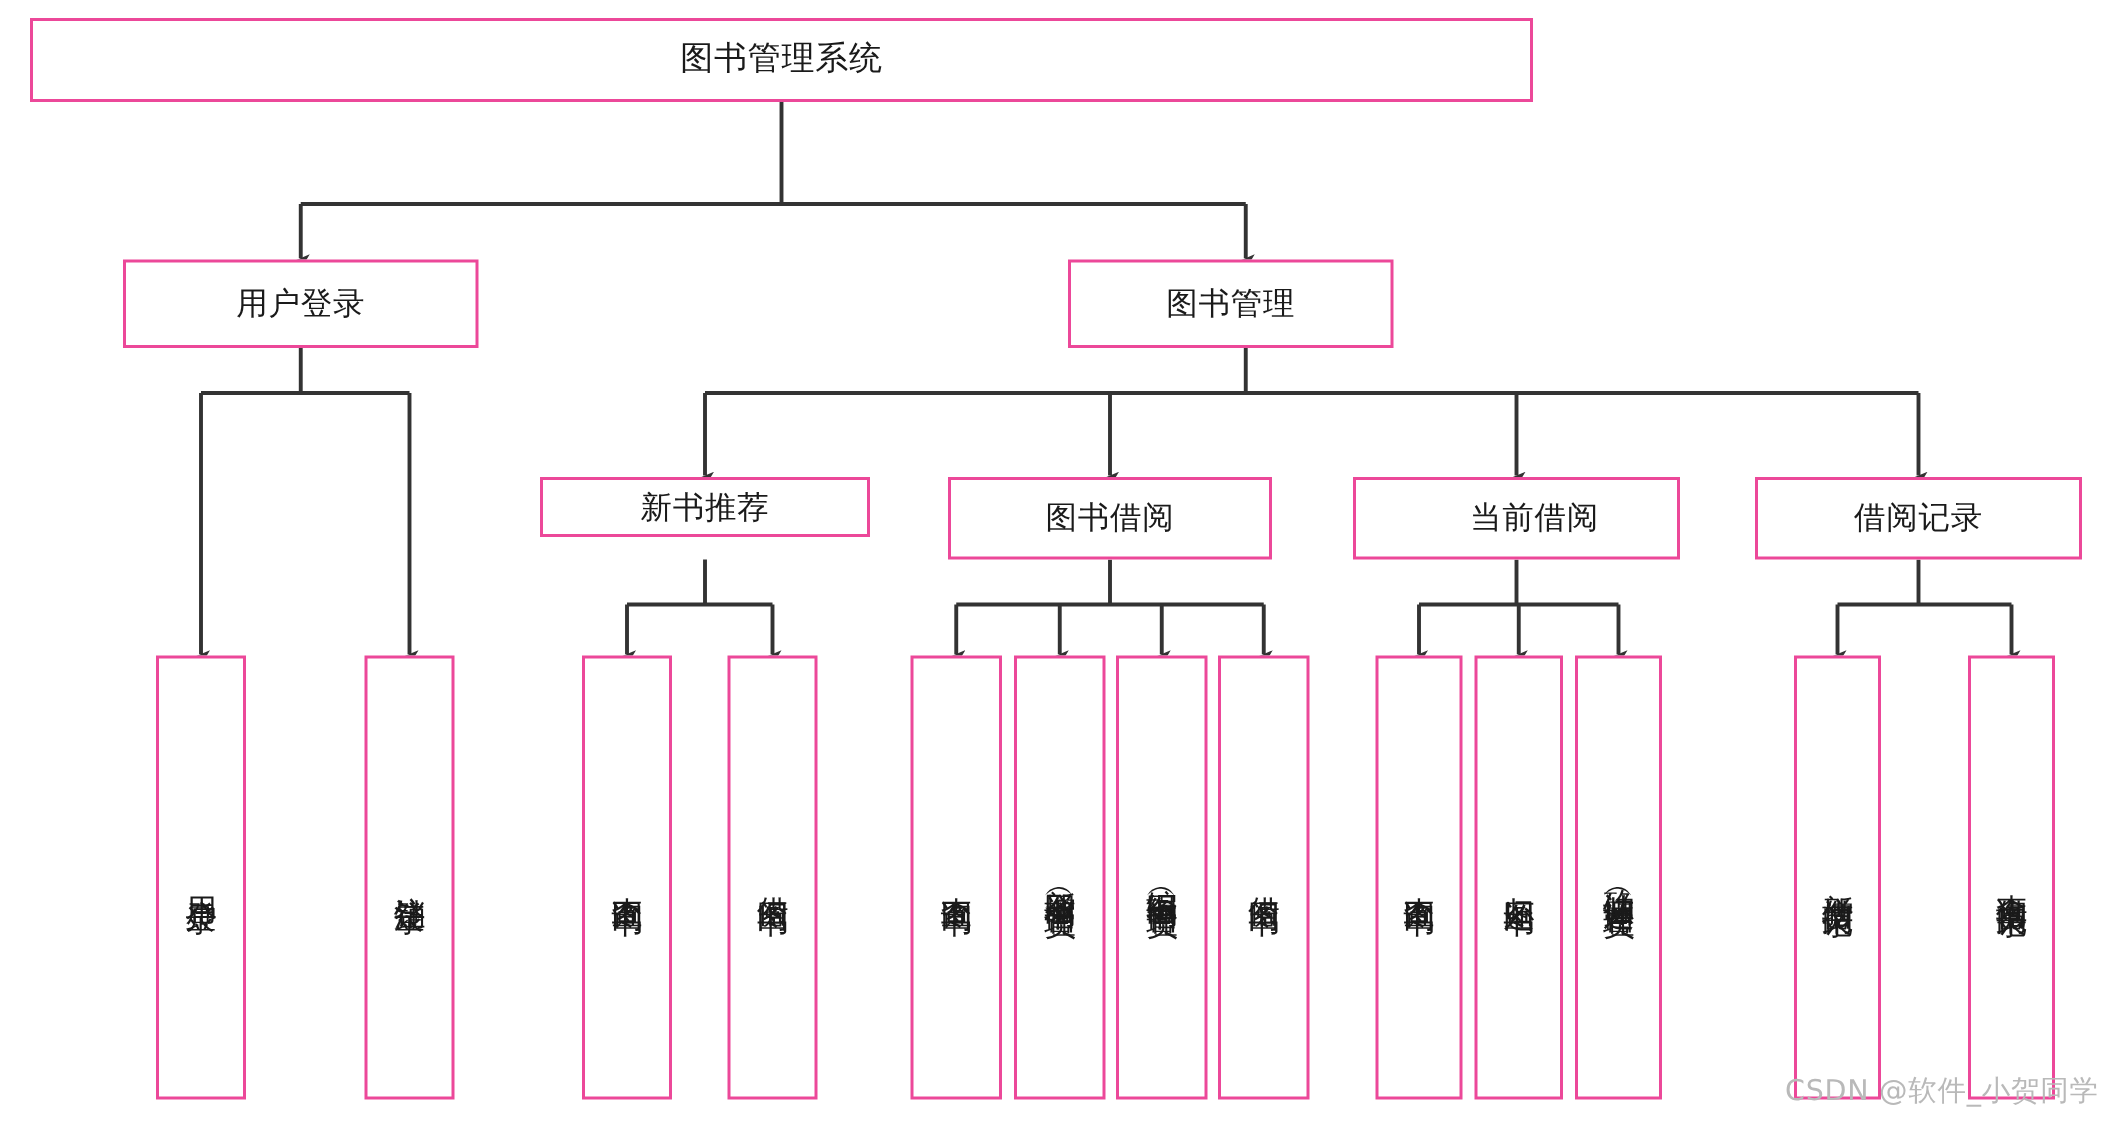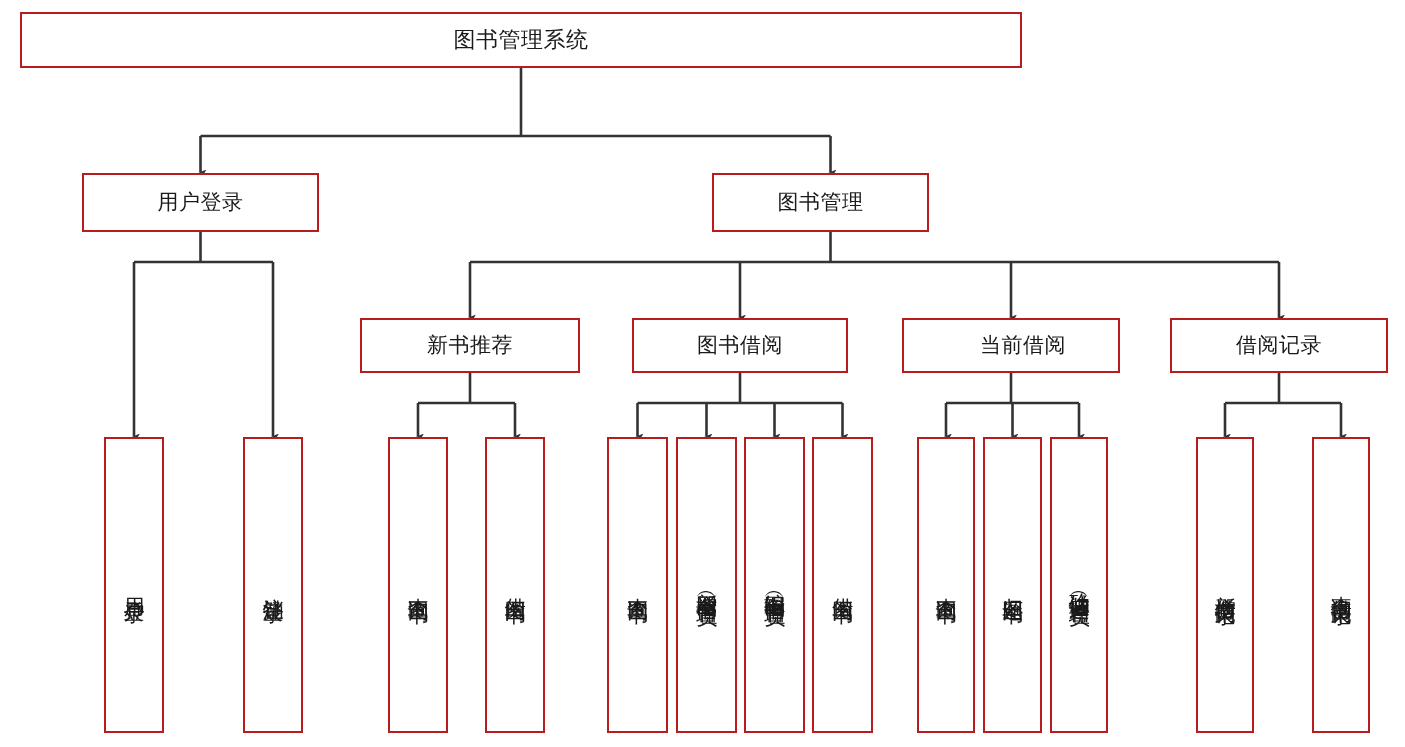--- a/index.html
+++ b/index.html
@@ -22,21 +22,21 @@
     position: absolute;
     left: 0;
     top: 0;
     width: 1405px;
     height: 747px;
     pointer-events: none;
   }
   .node {
     position: absolute;
     box-sizing: border-box;
-    border: 2px solid #b91c1c;
+    border: 2px solid #ec4899;
     background: #ffffff;
     color: #1a1a1a;
     display: flex;
     align-items: center;
     justify-content: center;
     text-align: center;
   }
   .node .label {
     display: block;
     line-height: 1.18;
@@ -122,21 +122,21 @@
   <div id="nodes">
       <div class="node horiz root" style="left: 20px; top: 12px; width: 1002px; height: 56px;">
         <span class="label">图书管理系统</span>
       </div>
       <div class="node horiz" style="left: 82px; top: 173px; width: 237px; height: 59px;">
         <span class="label">用户登录</span>
       </div>
       <div class="node horiz" style="left: 712px; top: 173px; width: 217px; height: 59px;">
         <span class="label">图书管理</span>
       </div>
-      <div class="node horiz" style="left: 360px; top: 318px; width: 220px; height: 55px;">
+      <div class="node horiz" style="left: 360px; top: 318px; width: 220px; height: 40px;">
         <span class="label">新书推荐</span>
       </div>
       <div class="node horiz" style="left: 632px; top: 318px; width: 216px; height: 55px; text-align: center;">
         <span class="label">图书借阅</span>
       </div>
       <div class="node horiz" style="left: 902px; top: 318px; width: 218px; height: 55px; padding-left: 24px;">
         <span class="label">当前借阅</span>
       </div>
       <div class="node horiz" style="left: 1170px; top: 318px; width: 218px; height: 55px; align-items: center;">
         <span class="label">借阅记录</span>
@@ -175,14 +175,15 @@
         <span class="label">确认归还（管理员）</span>
       </div>
       <div class="node vert" style="left: 1196px; top: 437px; width: 58px; height: 296px;">
         <span class="label">新增借阅记录</span>
       </div>
       <div class="node vert" style="left: 1312px; top: 437px; width: 58px; height: 296px;">
         <span class="label">查询借阅记录</span>
       </div>
     </div>
 
+  <div class="watermark" style="left:1190px; top:714px;">CSDN @软件_小贺同学</div>
 
 </div>
 
 </body></html>

